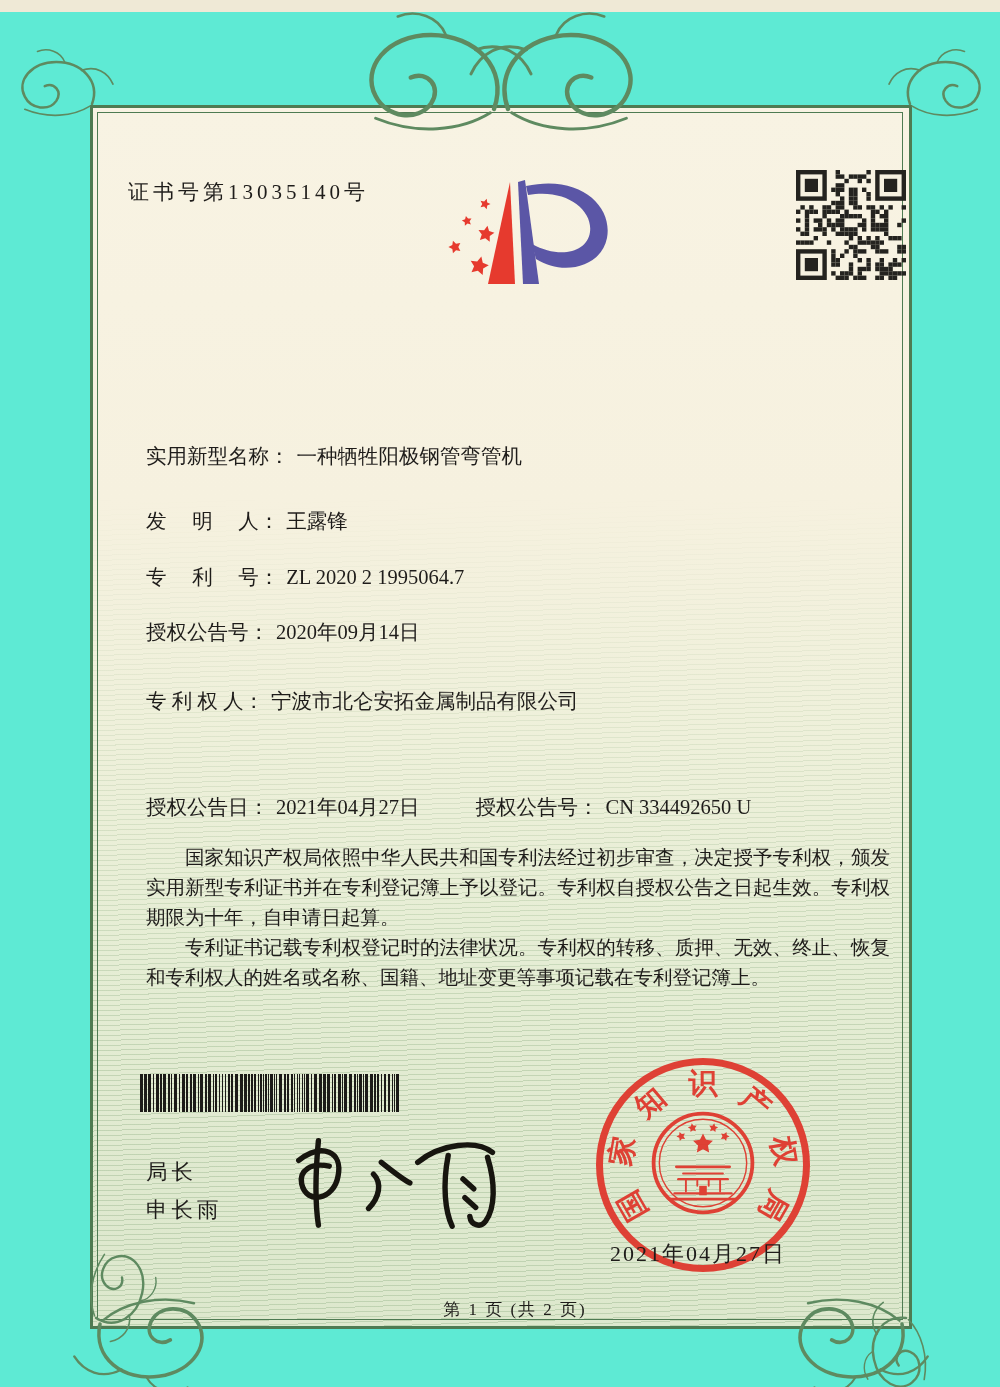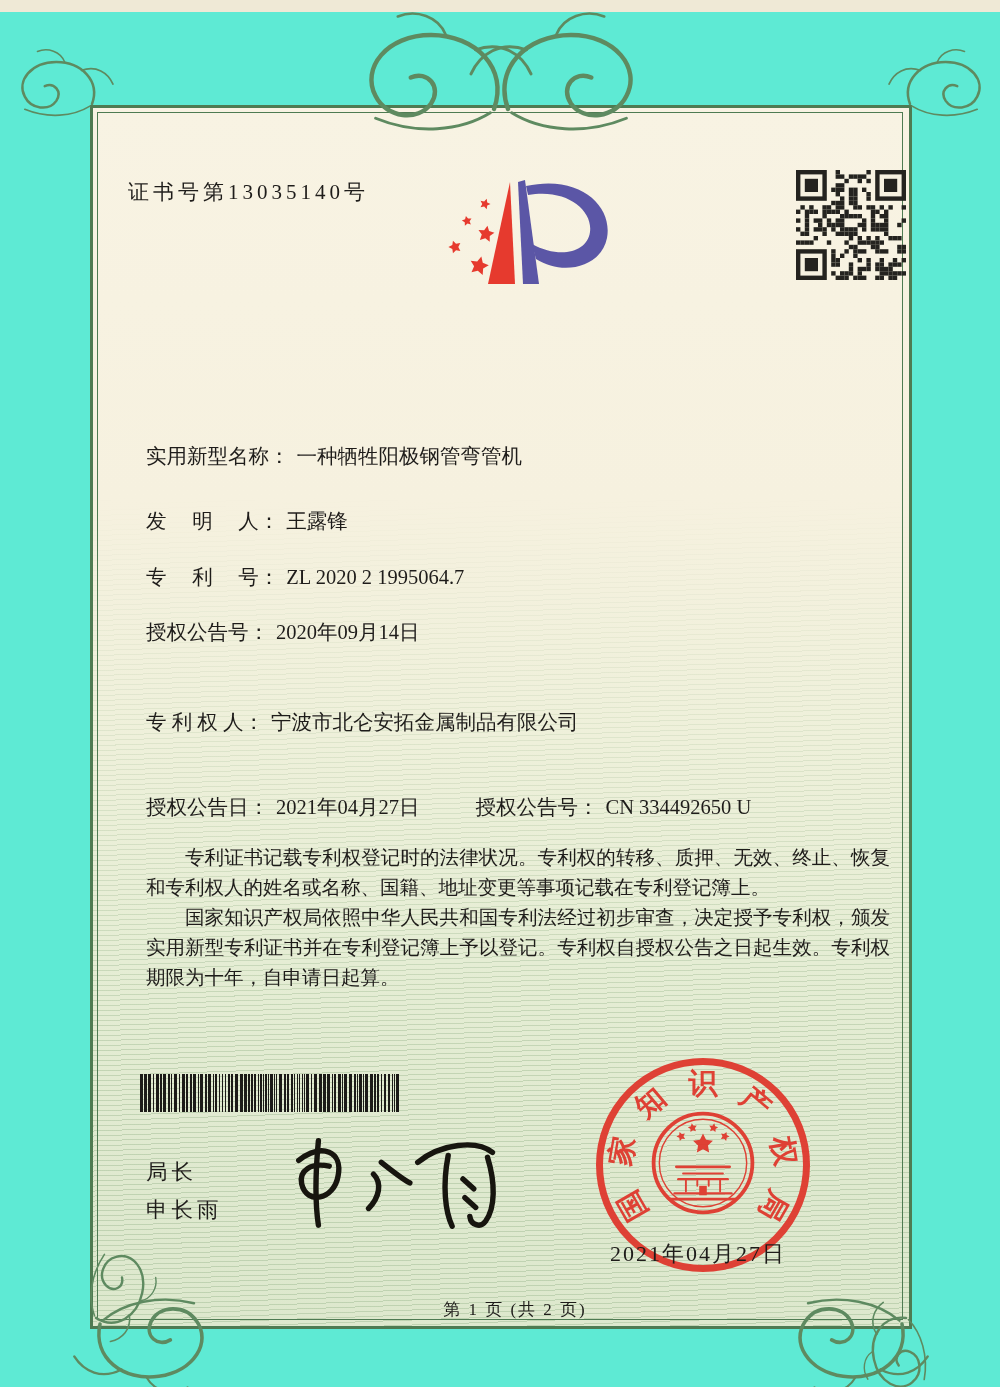--- a/index.html
+++ b/index.html
@@ -344,30 +344,30 @@
   </div>
   <div class="frow" style="top:430px">
     <span class="flabel">实用新型名称：</span><span class="fvalue">一种牺牲阳极钢管弯管机</span>
   </div>
   <div class="frow" style="top:551px">
     <span class="flabel">专　 利　 号：</span><span class="fvalue">ZL 2020 2 1995064.7</span>
   </div>
   <div class="frow" style="top:606px">
     <span class="flabel">授权公告号：</span><span class="fvalue">2020年09月14日</span>
   </div>
-  <div class="frow" style="top:696px">
+  <div class="frow" style="top:675px">
     <span class="flabel">专 利 权 人：</span><span class="fvalue">宁波市北仑安拓金属制品有限公司</span>
   </div>
   <div class="frow" style="top:781px">
     <span class="flabel">授权公告日：</span><span class="fvalue">2021年04月27日</span><span class="flabel grant-pair2">授权公告号：</span><span class="fvalue">CN 334492650 U</span>
   </div>
 
   <div class="paras">
+    <p>国家知识产权局依照中华人民共和国专利法经过初步审查，决定授予专利权，颁发实用新型专利证书并在专利登记簿上予以登记。专利权自授权公告之日起生效。专利权期限为十年，自申请日起算。</p>
     <p>专利证书记载专利权登记时的法律状况。专利权的转移、质押、无效、终止、恢复和专利权人的姓名或名称、国籍、地址变更等事项记载在专利登记簿上。</p>
-    <p>国家知识产权局依照中华人民共和国专利法经过初步审查，决定授予专利权，颁发实用新型专利证书并在专利登记簿上予以登记。专利权自授权公告之日起生效。专利权期限为十年，自申请日起算。</p>
   </div>
 
   <svg class="barcode" id="barcode" viewBox="0 0 262 38" preserveAspectRatio="none">
       <rect x="0" y="0" width="3" height="38" fill="#1c1b18"></rect>
       <rect x="4" y="0" width="3" height="38" fill="#1c1b18"></rect>
       <rect x="8" y="0" width="3" height="38" fill="#1c1b18"></rect>
       <rect x="13" y="0" width="1" height="38" fill="#1c1b18"></rect>
       <rect x="16" y="0" width="3" height="38" fill="#1c1b18"></rect>
       <rect x="20" y="0" width="2" height="38" fill="#1c1b18"></rect>
       <rect x="23" y="0" width="3" height="38" fill="#1c1b18"></rect>

